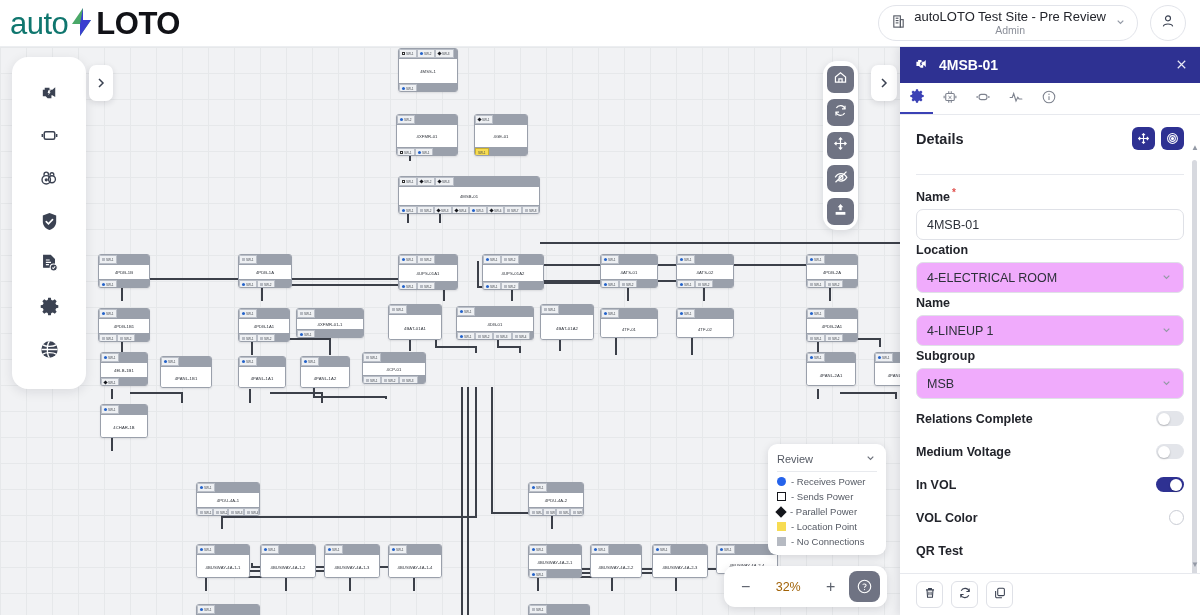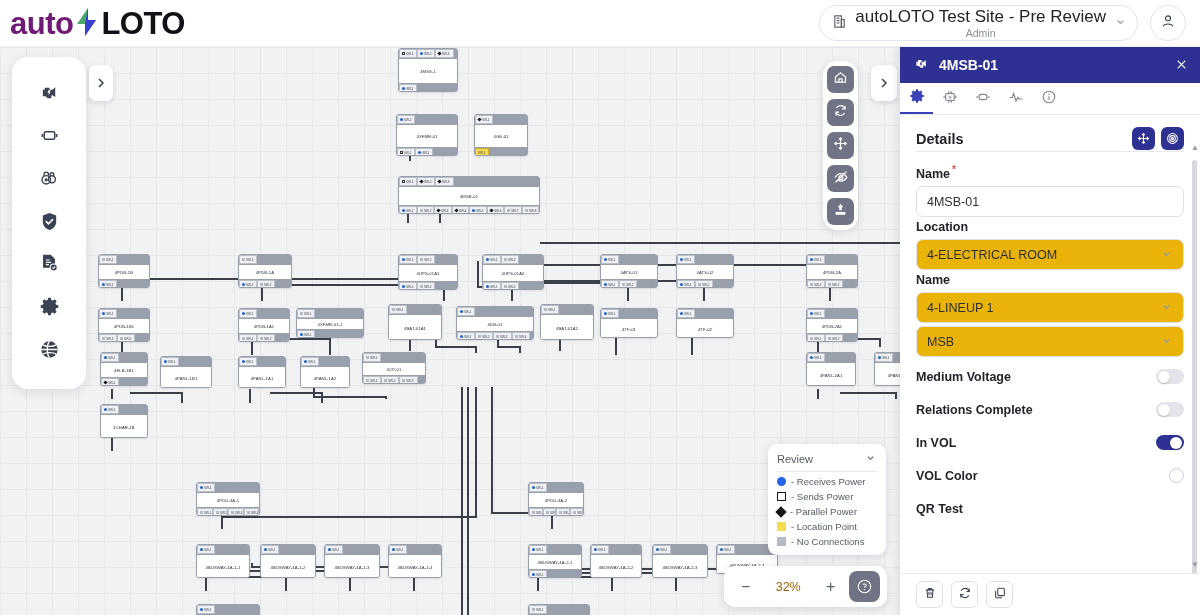--- a/index.html
+++ b/index.html
@@ -13,32 +13,32 @@
   #app { position: relative; width: 1200px; height: 615px; overflow: hidden; }
 
   
   .topbar {
     position: absolute; left: 0; top: 0; width: 1200px; height: 47px;
     background: #ffffff; display: flex; align-items: center;
     justify-content: space-between; padding: 0 14px 0 10px;
     border-bottom: 1px solid #eceef1; z-index: 40;
   }
   .logo { display: flex; align-items: baseline; font-size: 31px; letter-spacing: -.5px; }
-  .logo .auto { color: #701a75; font-weight: 700; }
+  .logo .auto { color: #0f766e; font-weight: 400; }
   .logo .loto { color: #111217; font-weight: 700; }
   .bolt { position: relative; width: 26px; height: 30px; display:inline-block; margin: 0 1px; top: 3px;}
   .bolt svg { position: absolute; left: 0; top: 0; }
   .topright { display: flex; align-items: center; gap: 12px; }
   .site-select {
     display: flex; align-items: center; gap: 8px;
     border: 1px solid #e2e4ea; border-radius: 22px; height: 36px;
     padding: 0 10px 0 12px; background: #fff; min-width: 228px;
   }
   .site-text { display: flex; flex-direction: column; align-items: center; flex: 1; line-height: 1.15; }
-  .site-name { font-size: 17px; color: #22242b; }
+  .site-name { font-size: 13px; color: #22242b; }
   .site-role { font-size: 10.5px; color: #8b8f99; }
   .avatar-btn {
     width: 36px; height: 36px; border-radius: 50%;
     border: 1px solid #e2e4ea; background: #fff;
     display: flex; align-items: center; justify-content: center;
   }
 
   
   .canvas {
     position: absolute; left: 0; top: 47px; width: 1200px; height: 568px;
@@ -152,30 +152,30 @@
     height: 36px; background: #2e3192; display: flex; align-items: center;
     padding: 0 12px 0 13px; gap: 9px; color: #fff;
   }
   .panel-title { font-size: 14px; font-weight: 700; flex: 1; }
   .panel-close { font-size: 15px; line-height: 1; color: #e8e9f5; }
   .panel-tabs { height: 32px; display: flex; align-items: stretch; border-bottom: 1px solid #e7e9ee; }
   .ptab { width: 33px; display: flex; align-items: center; justify-content: center; color: #7e838f; }
   .ptab.active { color: #3b41b5; border-bottom: 2px solid #3b41b5; }
   .panel-body { flex: 1; overflow: hidden; position: relative; padding: 12px 16px 0; }
   .details-head { display: flex; align-items: center; justify-content: space-between;
-    padding-bottom: 1px; border-bottom: 1px solid #e7e9ee; margin-bottom: 12px; }
+    padding-bottom: 24px; border-bottom: 1px solid #e7e9ee; margin-bottom: 12px; }
   .details-title { font-size: 14.5px; font-weight: 700; color: #22242b; }
   .head-actions { display: flex; gap: 6px; }
   .head-btn { width: 23px; height: 23px; border-radius: 6px; background: #2e3192;
     display: flex; align-items: center; justify-content: center; color: #fff; }
   .field { margin-bottom: 3px; }
   .flabel { font-size: 12.5px; font-weight: 700; color: #22242b; margin-bottom: 5px; display: block; }
   .req { color: #e0504d; font-size: 10px; vertical-align: super; margin-left: 2px; }
   .finput {
-    height: 31px; border: 1px solid #dfe1e7; border-radius: 7px; background: #eab308;
+    height: 31px; border: 1px solid #dfe1e7; border-radius: 7px; background: #f0abfc;
     display: flex; align-items: center; padding: 0 10px; font-size: 12.5px; color: #2c3039;
   }
   .finput.white { background: #fff; }
   .finput .chev { margin-left: auto; color: #9399a5; }
   .toggle-row { display: flex; align-items: center; justify-content: space-between; height: 33px; }
   .toggle-label { font-size: 12.5px; font-weight: 700; color: #22242b; }
   .switch { width: 28px; height: 15px; border-radius: 9px; background: #e3e5ea; position: relative; flex: none; }
   .switch .knob { position: absolute; top: 1.5px; left: 2px; width: 12px; height: 12px; border-radius: 50%;
     background: #fff; box-shadow: 0 1px 2px rgba(0,0,0,.22); }
   .switch.on { background: #2e3192; }
@@ -1200,37 +1200,38 @@
           <div class="field">
             <span class="flabel">Name</span>
             <div class="finput">
               <span>4-LINEUP 1</span>
               <span class="chev"><svg width="13" height="13" viewBox="0 0 14 14" fill="none" stroke="#9399a5" stroke-width="1.3">
                   <path d="M4 6 L7 9 L10 6"></path>
                 </svg></span>
             </div>
           </div>
           <div class="field">
+            <span class="flabel">Subgroup</span>
             <div class="finput">
               <span>MSB</span>
               <span class="chev"><svg width="13" height="13" viewBox="0 0 14 14" fill="none" stroke="#9399a5" stroke-width="1.3">
                   <path d="M4 6 L7 9 L10 6"></path>
                 </svg></span>
             </div>
           </div>
         </div>
       <div id="toggles">
           <div class="toggle-row">
-            <span class="toggle-label">Medium Voltage</span>
+            <span class="toggle-label">Relations Complete</span>
             <span class="switch">
               <span class="knob"></span>
             </span>
           </div>
           <div class="toggle-row">
-            <span class="toggle-label">Relations Complete</span>
+            <span class="toggle-label">Medium Voltage</span>
             <span class="switch">
               <span class="knob"></span>
             </span>
           </div>
           <div class="toggle-row">
             <span class="toggle-label">In VOL</span>
             <span class="switch on">
               <span class="knob"></span>
             </span>
           </div>

